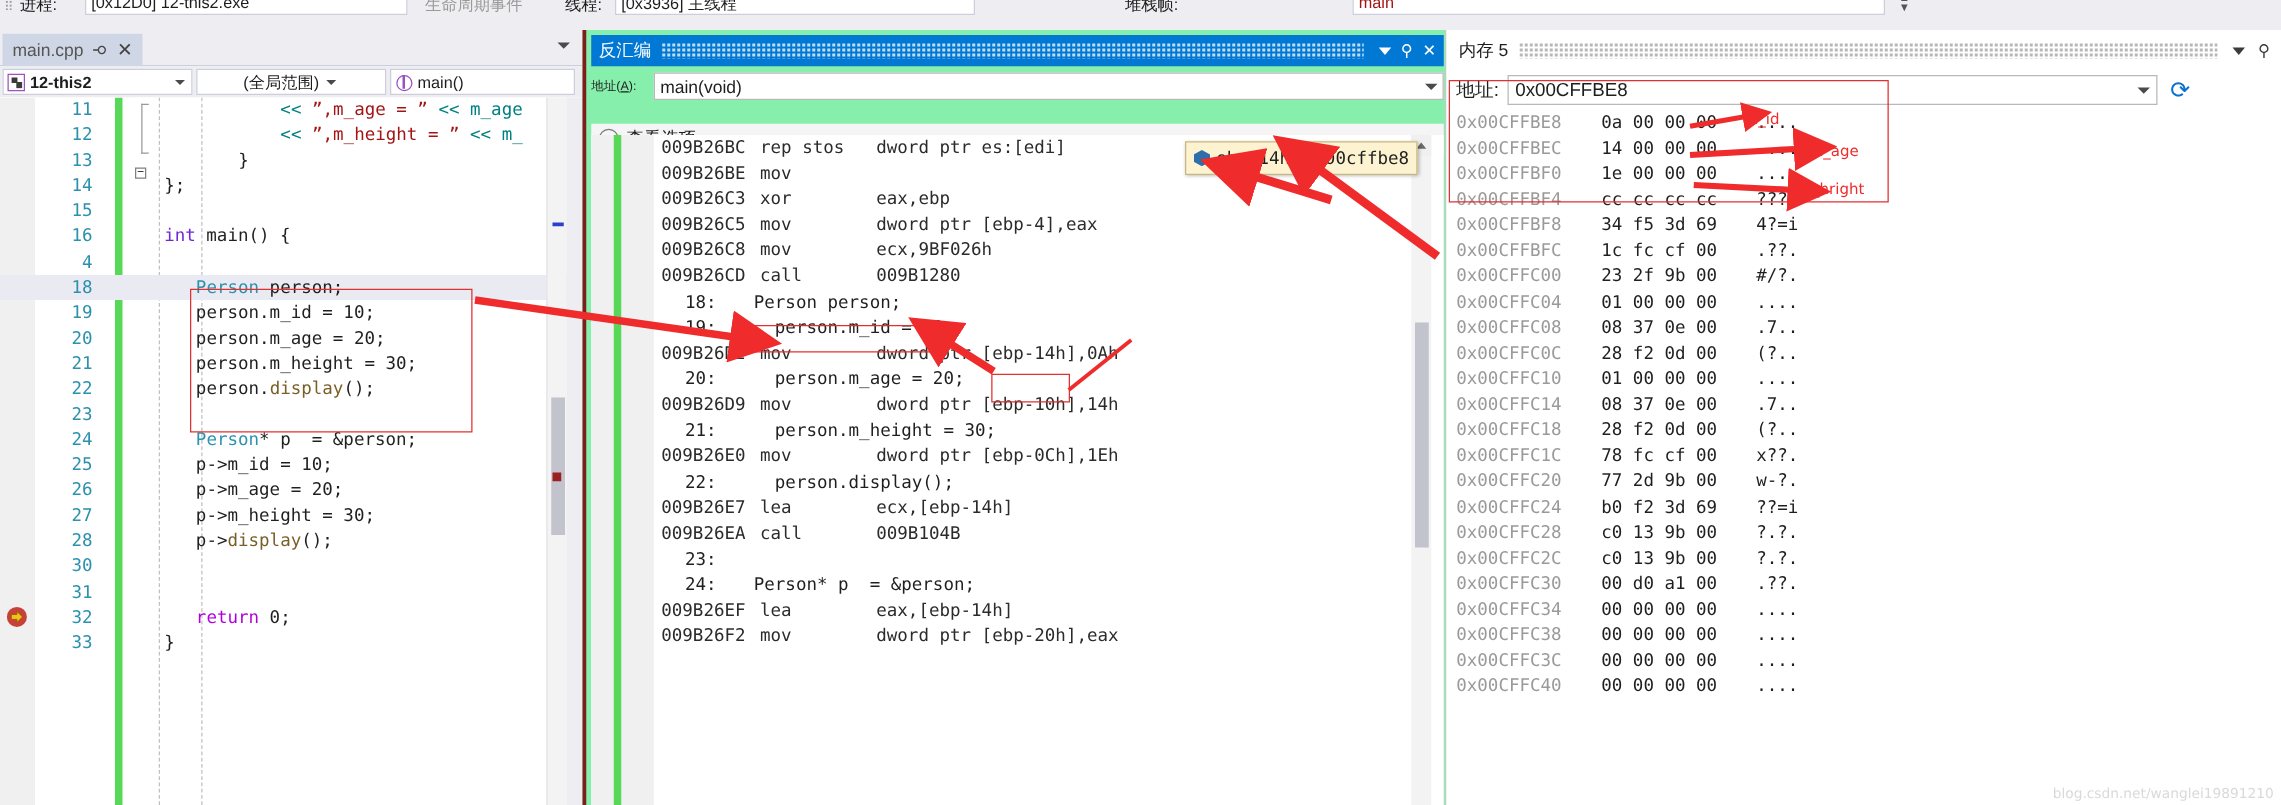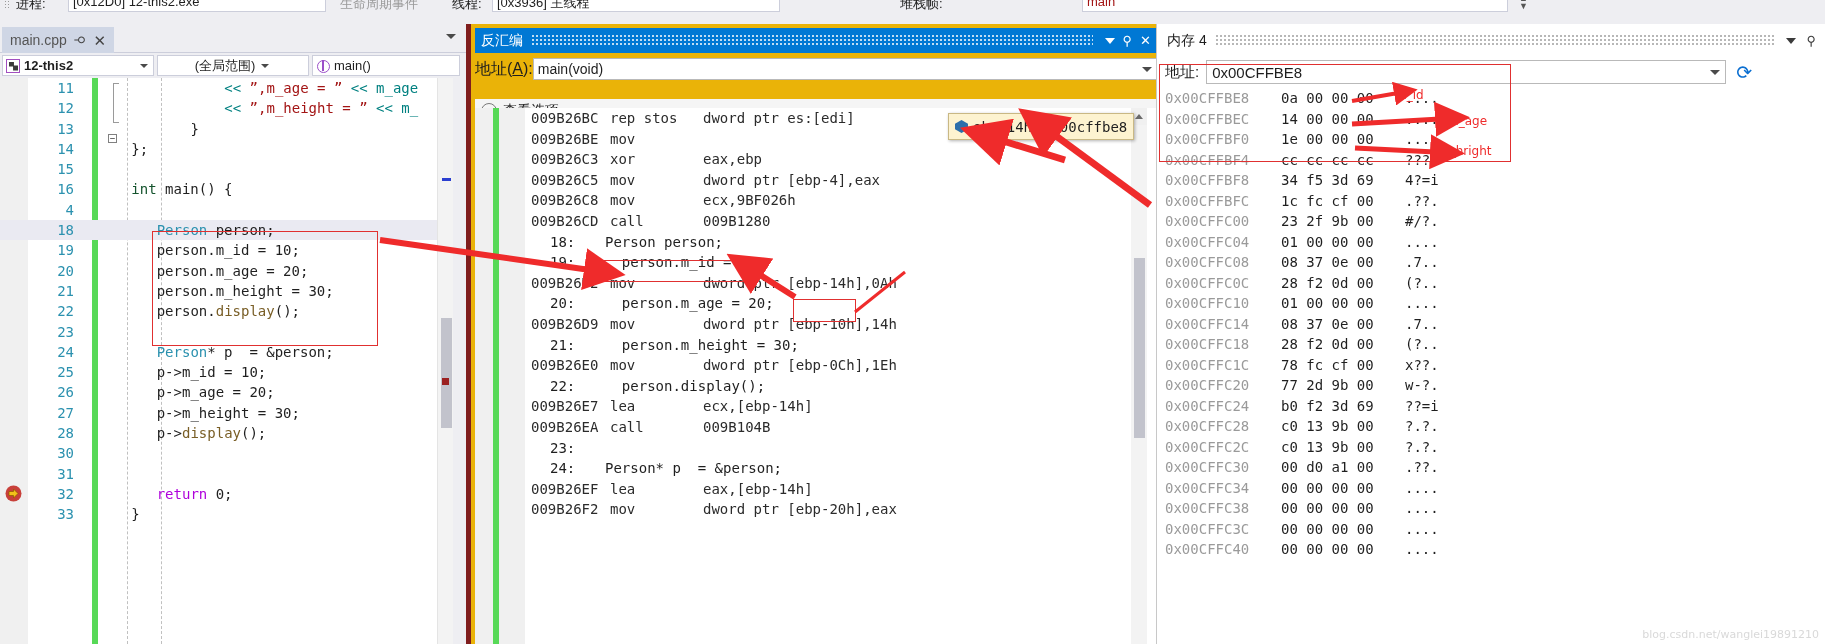--- a/index.html
+++ b/index.html
@@ -127,21 +127,21 @@
     font-family: "DejaVu Sans Mono", "Liberation Mono", monospace;
     font-size: 14px; line-height: 20.3px;
   }
   .lnum {
     position: absolute; left: 28px; width: 46px; text-align: right;
     color: #2b91af; font-size: 14px;
   }
   .ctext { position: absolute; left: 106px; }
   .hl-row { background: #eaeaf2; }
   .hl-row .ctext { }
-  .kw { color: #14532d; }
+  .kw { color: #6d28d9; }
   .kw2 { color: #af00db; }
   .typ { color: #2b91af; }
   .str { color: #a31515; }
   .fn { color: #795e26; }
   .pln { color: #1f1f1f; }
   .opr { color: #008080; }
   .indent-guide {
     position: absolute; top: 0; width: 0;
     border-left: 1px dashed #c0c0c0; height: 566px;
   }
@@ -166,21 +166,21 @@
   }
   .ed-mark { position: absolute; width: 7px; height: 7px; }
   .ed-splitter {
     position: absolute; left: 453px; top: 54px; width: 13px; height: 566px;
     background: #eeeef2;
   }
 
   
   .disasm-pane {
     position: absolute; left: 466px; top: 24px; width: 690px; height: 620px;
-    background: #eab308; border-left: 5px solid #7f1d1d;
+    background: #86efac; border-left: 3px solid #7f1d1d;
   }
   .disasm-title {
     position: absolute; left: 4px; top: 4px; width: 682px; height: 25px;
     background: #0078d4; display: flex; align-items: center; padding: 0 6px;
   }
   .disasm-title .t { color: #fff; font-size: 14px; }
   .title-dots {
     flex: 1; height: 13px; margin: 0 8px;
     background-image: radial-gradient(rgba(255,255,255,.75) 40%, transparent 41%);
     background-size: 4px 4px;
@@ -188,21 +188,21 @@
   .title-btn { color: #fff; font-size: 13px; margin-left: 8px; line-height: 1; }
   .title-caret {
     width: 0; height: 0; margin-left: 4px;
     border-left: 5px solid transparent; border-right: 5px solid transparent;
     border-top: 6px solid #fff;
   }
   .addr-bar {
     position: absolute; left: 4px; top: 32px; width: 682px; height: 26px;
     display: flex; align-items: center;
   }
-  .addr-lbl { font-size: 16px; color: #1e1e1e; margin-right: 0; }
+  .addr-lbl { font-size: 10px; color: #1e1e1e; margin-right: 14px; }
   .addr-lbl u { text-decoration: underline; }
   .addr-input {
     flex: 1; height: 22px; background: #fff; border: 1px solid #b9b9b9;
     display: flex; align-items: center; padding: 0 4px;
     font-size: 14px; color: #1e1e1e;
   }
   .addr-caret {
     width: 0; height: 0; margin-left: 6px;
     border-left: 5px solid transparent; border-right: 5px solid transparent;
     border-top: 5px solid #4a4a4a;
@@ -490,21 +490,21 @@
     <div class="da-scroll">
       <div class="da-upbtn">
         <div style="position:absolute;left:4px;top:6px;width:0;height:0;border-left:4px solid transparent;border-right:4px solid transparent;border-bottom:5px solid #6a6a6a"></div>
       </div>
       <div class="da-thumb2" style="top:150px;height:180px"></div>
     </div>
   </div>
 
   <div class="mem-pane">
     <div class="mem-title">
-      <span class="t">内存 4</span>
+      <span class="t">内存 5</span>
       <span class="mt-dots"></span>
       <span class="mt-caret"></span>
       <span class="mt-btn">⚲</span>
     </div>
 
     <div class="mem-addrbar">
       <span class="mem-addrlbl">地址:</span>
       <span class="mem-input">
         <span style="flex:1">0x00CFFBE8</span>
         <span class="addr-caret"></span>

